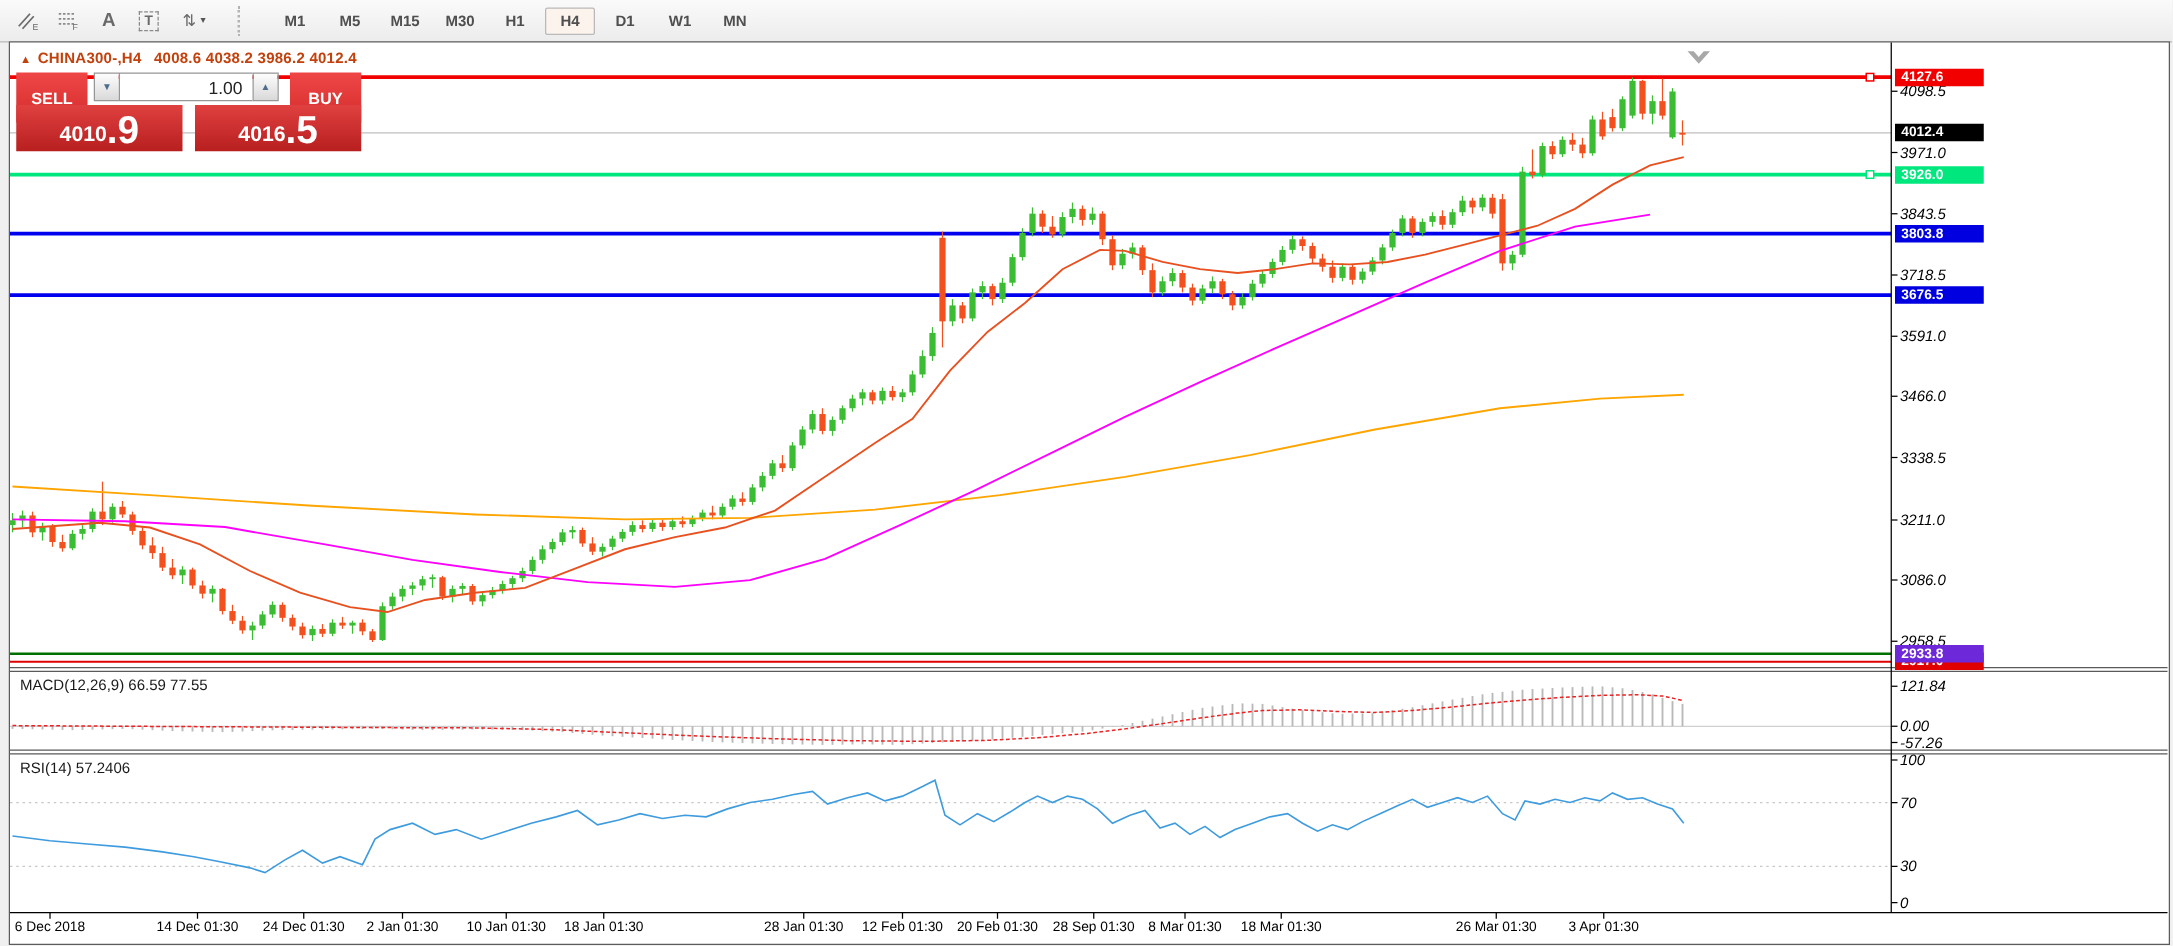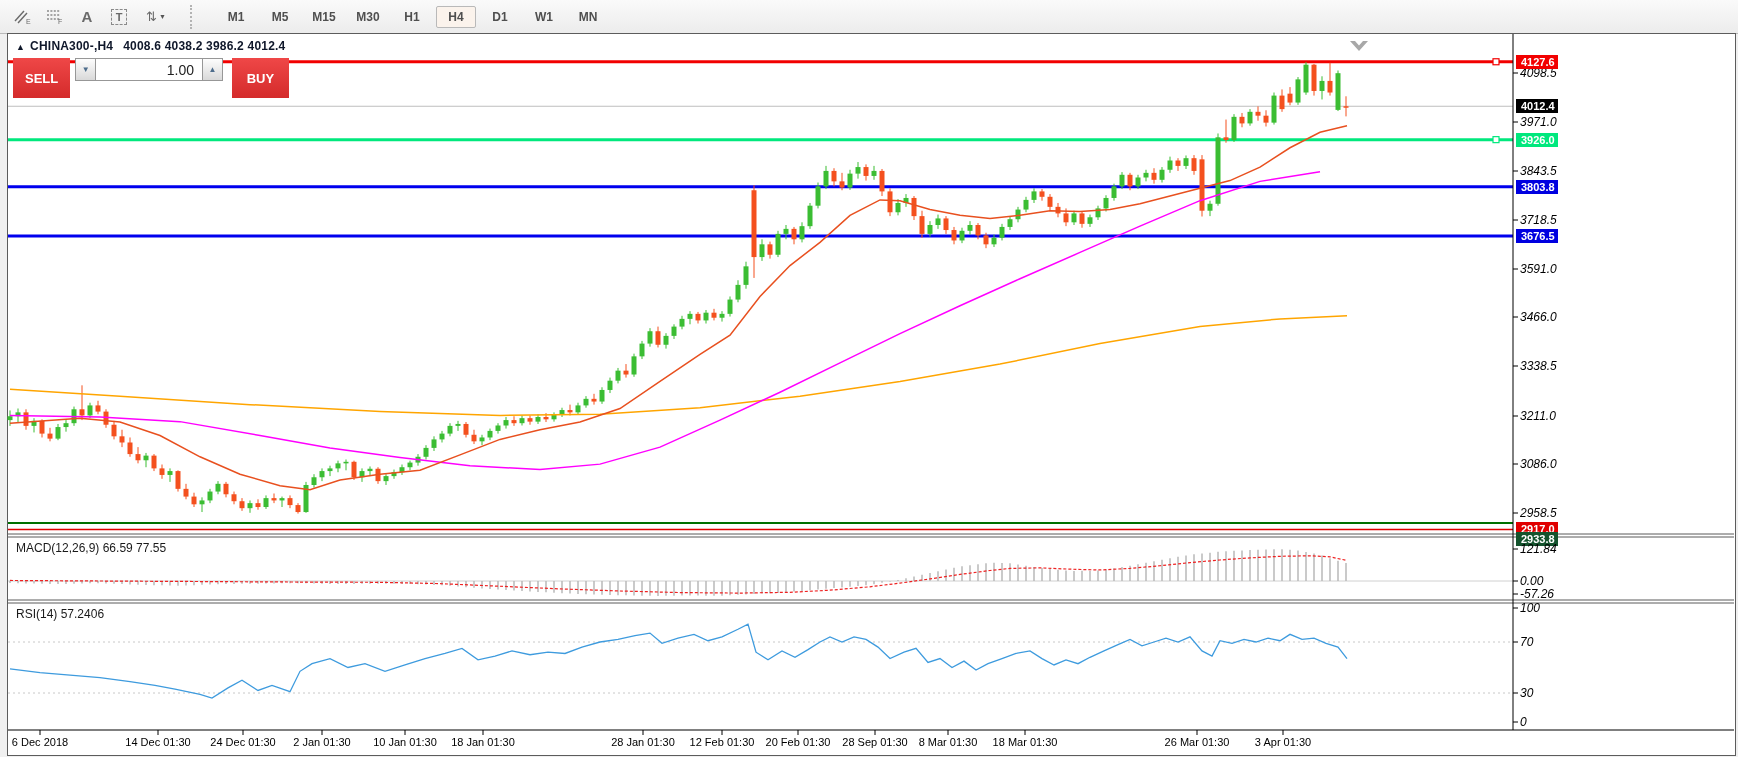--- a/index.html
+++ b/index.html
@@ -12,37 +12,37 @@
   .glyphA{font-size:15px;font-weight:bold;color:#6a6a6a;}
   .glyphT{font-size:11px;font-weight:bold;color:#6a6a6a;border:1px dashed #8a8a8a;padding:1px 4px;}
   .arrowsGlyph{font-size:13px;color:#6a6a6a;}
   .caret{font-size:7px;color:#555;margin-left:2px;}
   .grip{width:7px;height:24px;border-left:2px dotted #b3b3b3;margin:0 8px 0 14px;}
   .tfbtn{min-width:26px;padding:3px 6px;margin:0 1px;font-size:12px;font-weight:bold;color:#4f4f4f;text-align:center;border:1px solid transparent;border-radius:2px;}
   .tfbtn.active{background:#fbf3ec;border:1px solid #b9b9b9;}
   
   .chart-window{position:absolute;left:7px;top:33px;width:1727px;height:721px;background:#fff;border:1px solid #5c5c5c;}
   svg.canvas{position:absolute;left:0;top:0;}
-  .chart-title{position:absolute;left:16px;top:39px;font-size:12px;font-weight:bold;color:#0f172a;letter-spacing:.2px;}
+  .chart-title{position:absolute;left:16px;top:39px;font-size:12px;font-weight:bold;color:#c2410c;letter-spacing:.2px;}
   .chart-title .mk{font-size:9px;margin-right:5px;}
   .chart-title .ohlc{margin-left:10px;}
   
   .trade-panel{position:absolute;left:13px;top:58px;width:276px;}
   .tp-row1{display:flex;height:23px;}
   .btn-sell,.btn-buy{width:58px;height:40px;background:linear-gradient(#ef4747,#d42b2b);color:#fff;font-size:13px;font-weight:bold;display:flex;align-items:center;justify-content:center;}
   .spin{width:21px;height:23px;background:linear-gradient(#fdfdfd,#d9d9d9);border:1px solid #979797;box-sizing:border-box;display:flex;align-items:center;justify-content:center;font-size:8px;color:#4e6d8c;}
   .vol{width:106px;height:23px;border:1px solid #979797;border-left:none;border-right:none;box-sizing:border-box;text-align:right;font-size:14px;color:#222;padding-right:8px;font-family:"Liberation Sans",sans-serif;}
   .btn-sell{margin-right:5px}.btn-buy{margin-left:9px}
   .tp-row2{display:flex;margin-top:3px;gap:10px;}
   .pricebox{width:134px;height:37px;background:linear-gradient(#e04040,#b81f1f);color:#fff;display:flex;align-items:flex-end;justify-content:center;padding-bottom:2px;box-sizing:border-box;}
   .pm{font-size:17px;font-weight:bold;line-height:1;margin-bottom:3px;}
   .pp{font-size:31px;font-weight:bold;line-height:1;}
   
   .ptick{position:absolute;left:1520px;font-size:12px;color:#000000;line-height:14px;font-style:italic;}
-  .badge{position:absolute;left:1516px;width:42px;height:14px;font-size:11px;font-weight:bold;color:#fff;text-align:left;padding:0 0 0 5px;line-height:14px;box-sizing:border-box;}
+  .badge{position:absolute;left:1516px;width:71px;height:14px;font-size:11px;font-weight:bold;color:#fff;text-align:left;padding:0 0 0 5px;line-height:14px;box-sizing:border-box;}
   .indlabel{position:absolute;font-size:12px;color:#1a1a1a;}
   .ttick{position:absolute;top:736px;font-size:11px;color:#000;transform:translateX(-50%);white-space:nowrap;}
 </style>
 </head>
 <body>
 
 <div class="screen">
 
   <div class="toolbar">
     <div class="toolgroup">
@@ -671,35 +671,45 @@
   </div>
 
   <div class="trade-panel">
     <div class="tp-row1">
       <div class="btn-sell">SELL</div>
       <div class="spin">▼</div>
       <input class="vol" value="1.00" style="">
       <div class="spin">▲</div>
       <div class="btn-buy">BUY</div>
     </div>
+    <div class="tp-row2">
+      <div class="pricebox">
+        <span class="pm">4010</span>
+          <span class="pp">.9</span>
+      </div>
+      <div class="pricebox">
+        <span class="pm">4016</span>
+          <span class="pp">.5</span>
+      </div>
+    </div>
   </div>
 
   <div id="labels">
       <div class="ptick" style="top: 66px;">4098.5</div>
       <div class="ptick" style="top: 115px;">3971.0</div>
       <div class="ptick" style="top: 164px;">3843.5</div>
       <div class="ptick" style="top: 213px;">3718.5</div>
       <div class="ptick" style="top: 262px; text-align: right;">3591.0</div>
       <div class="ptick" style="top: 310px;">3466.0</div>
       <div class="ptick" style="top: 359px;">3338.5</div>
       <div class="ptick" style="top: 409px;">3211.0</div>
       <div class="ptick" style="top: 457px;">3086.0</div>
       <div class="ptick" style="top: 506px;">2958.5</div>
       <div class="badge" style="top: 522px; background: rgb(224, 0, 0);">2917.0</div>
-      <div class="badge" style="top: 532px; background: #14532d;">2933.8</div>
+      <div class="badge" style="top: 516px; background: #6d28d9;">2933.8</div>
       <div class="badge" style="top: 55px; background: rgb(242, 0, 0);">4127.6</div>
       <div class="badge" style="top: 99px; background: rgb(0, 0, 0);">4012.4</div>
       <div class="badge" style="top: 133px; background: rgb(0, 232, 125);">3926.0</div>
       <div class="badge" style="top: 180px; background: rgb(0, 0, 224);">3803.8</div>
       <div class="badge" style="top: 229px; background: rgb(0, 0, 224);">3676.5</div>
       <div class="ptick" style="top: 542px;">121.84</div>
       <div class="ptick" style="top: 574px;">0.00</div>
       <div class="ptick" style="top: 587px; text-align: center;">-57.26</div>
       <div class="ptick" style="top: 601px;">100</div>
       <div class="ptick" style="top: 635px;">70</div>

